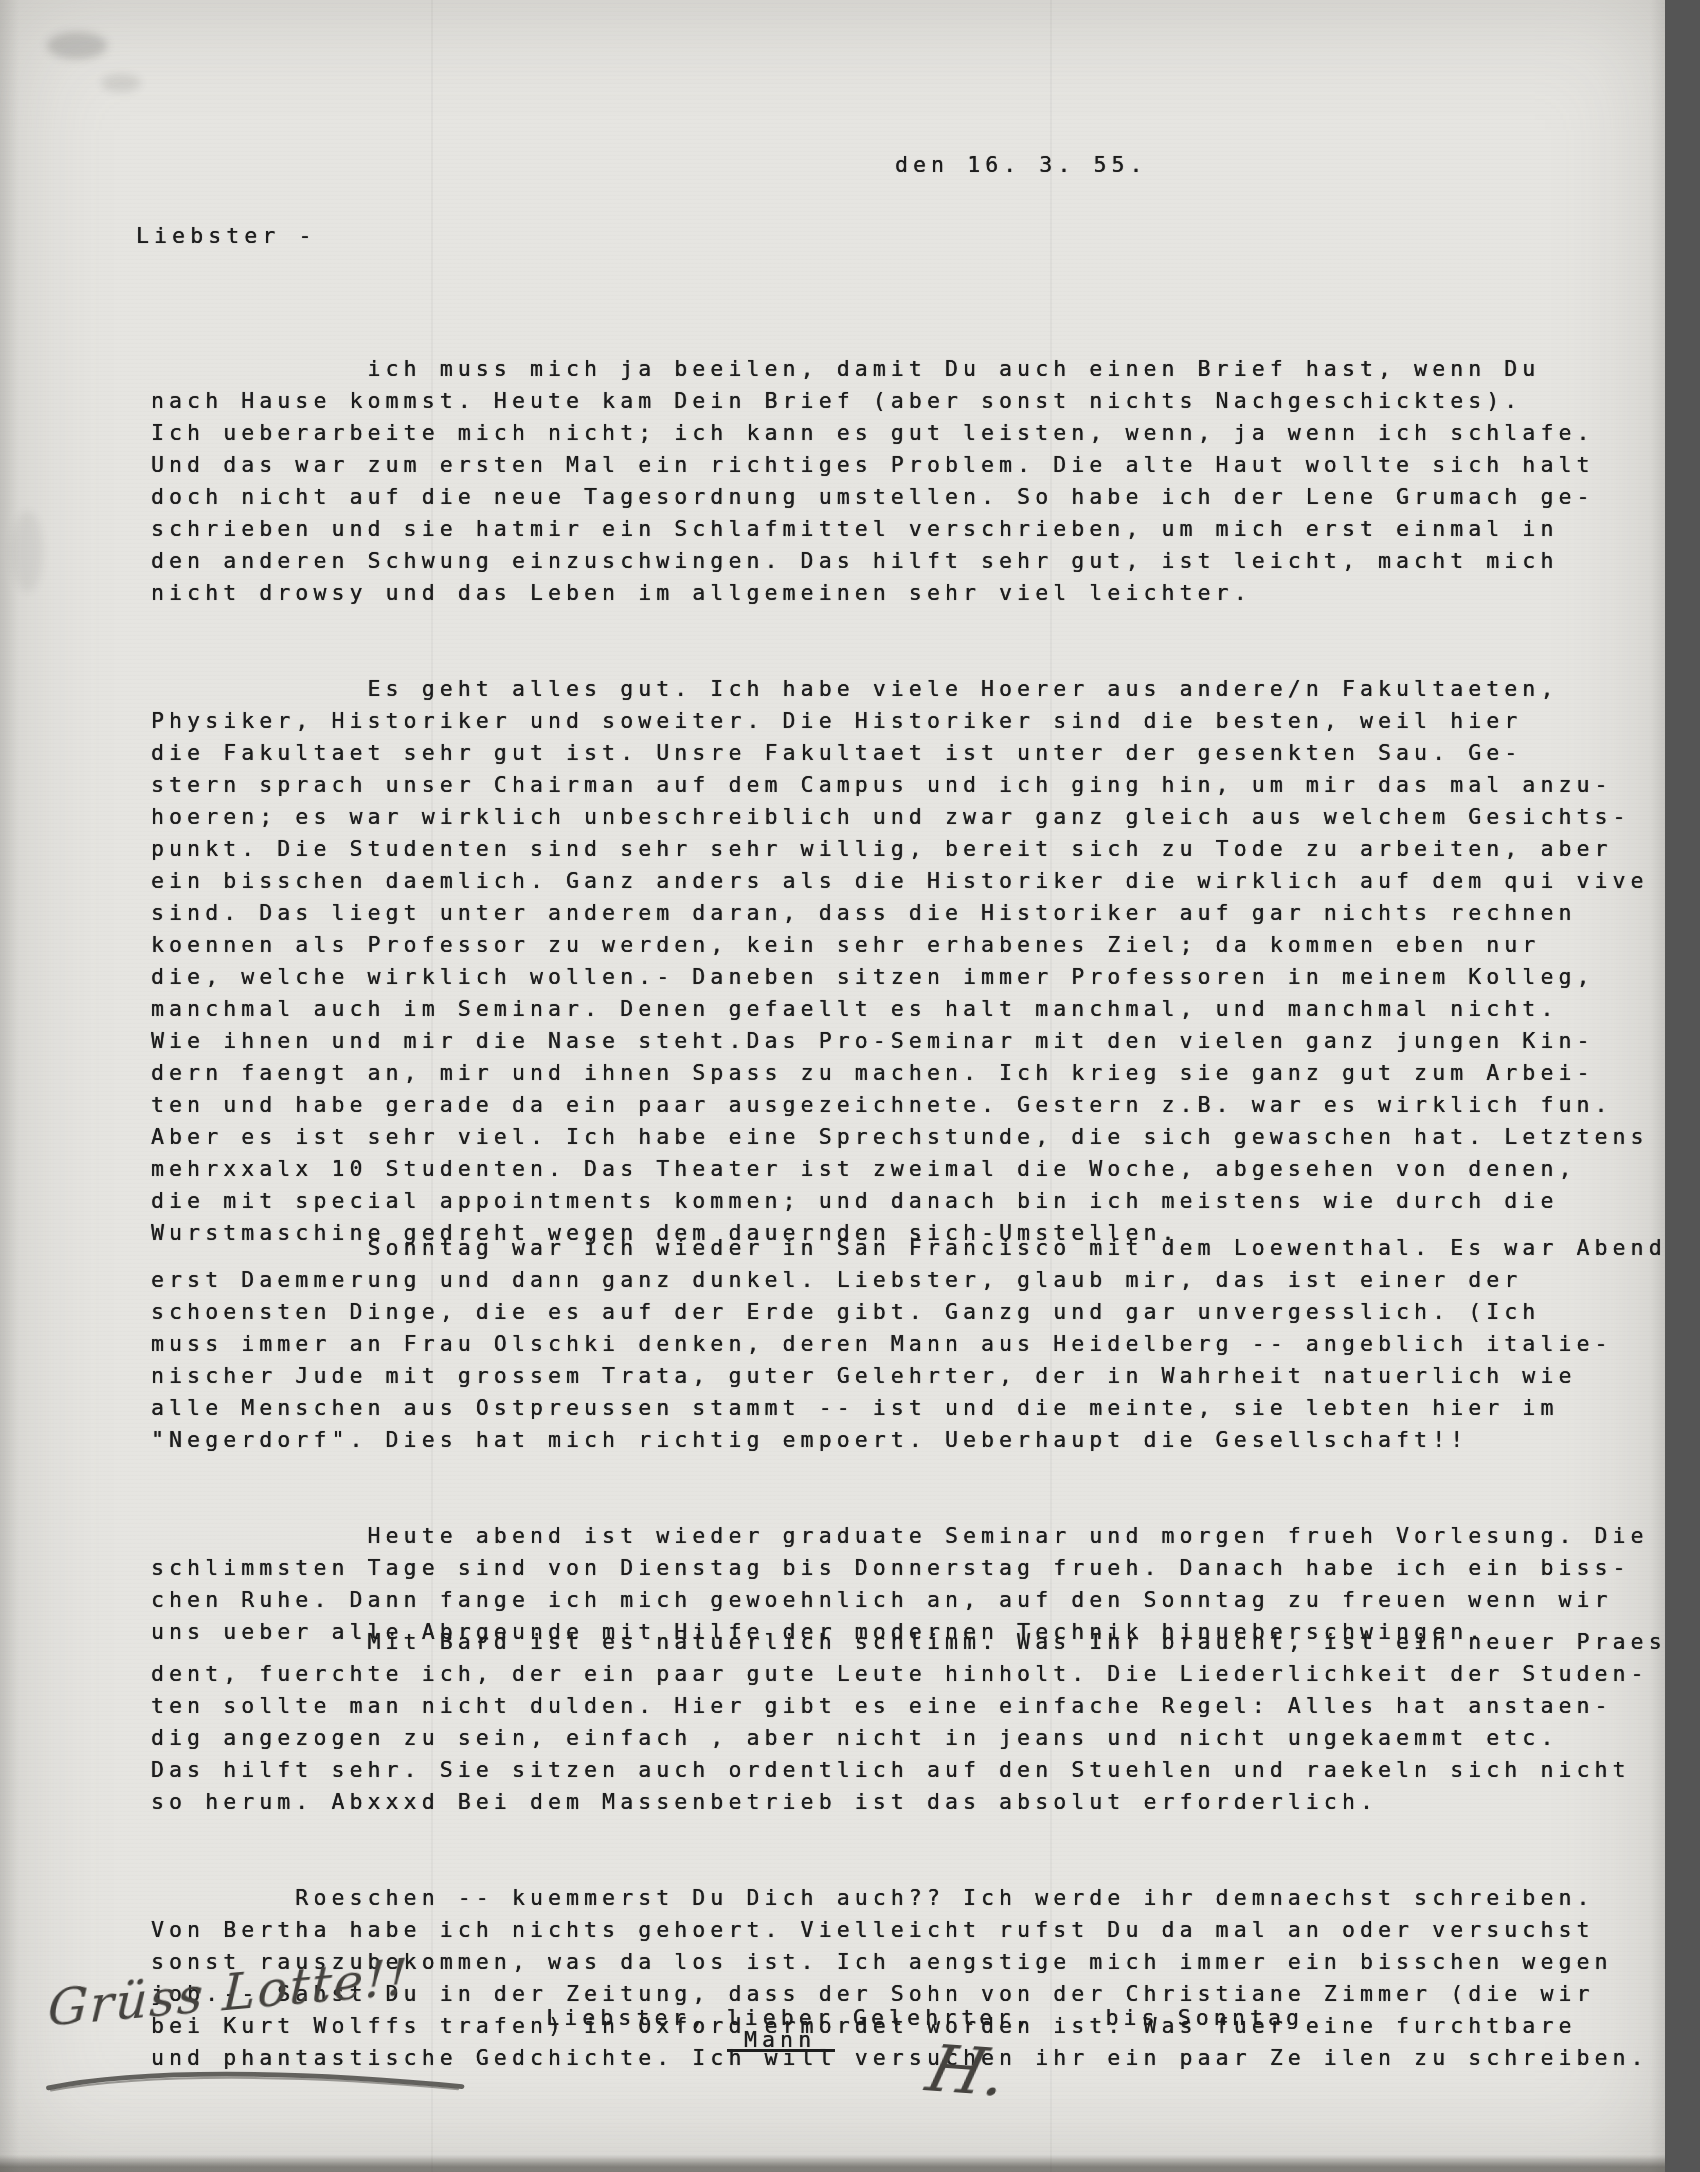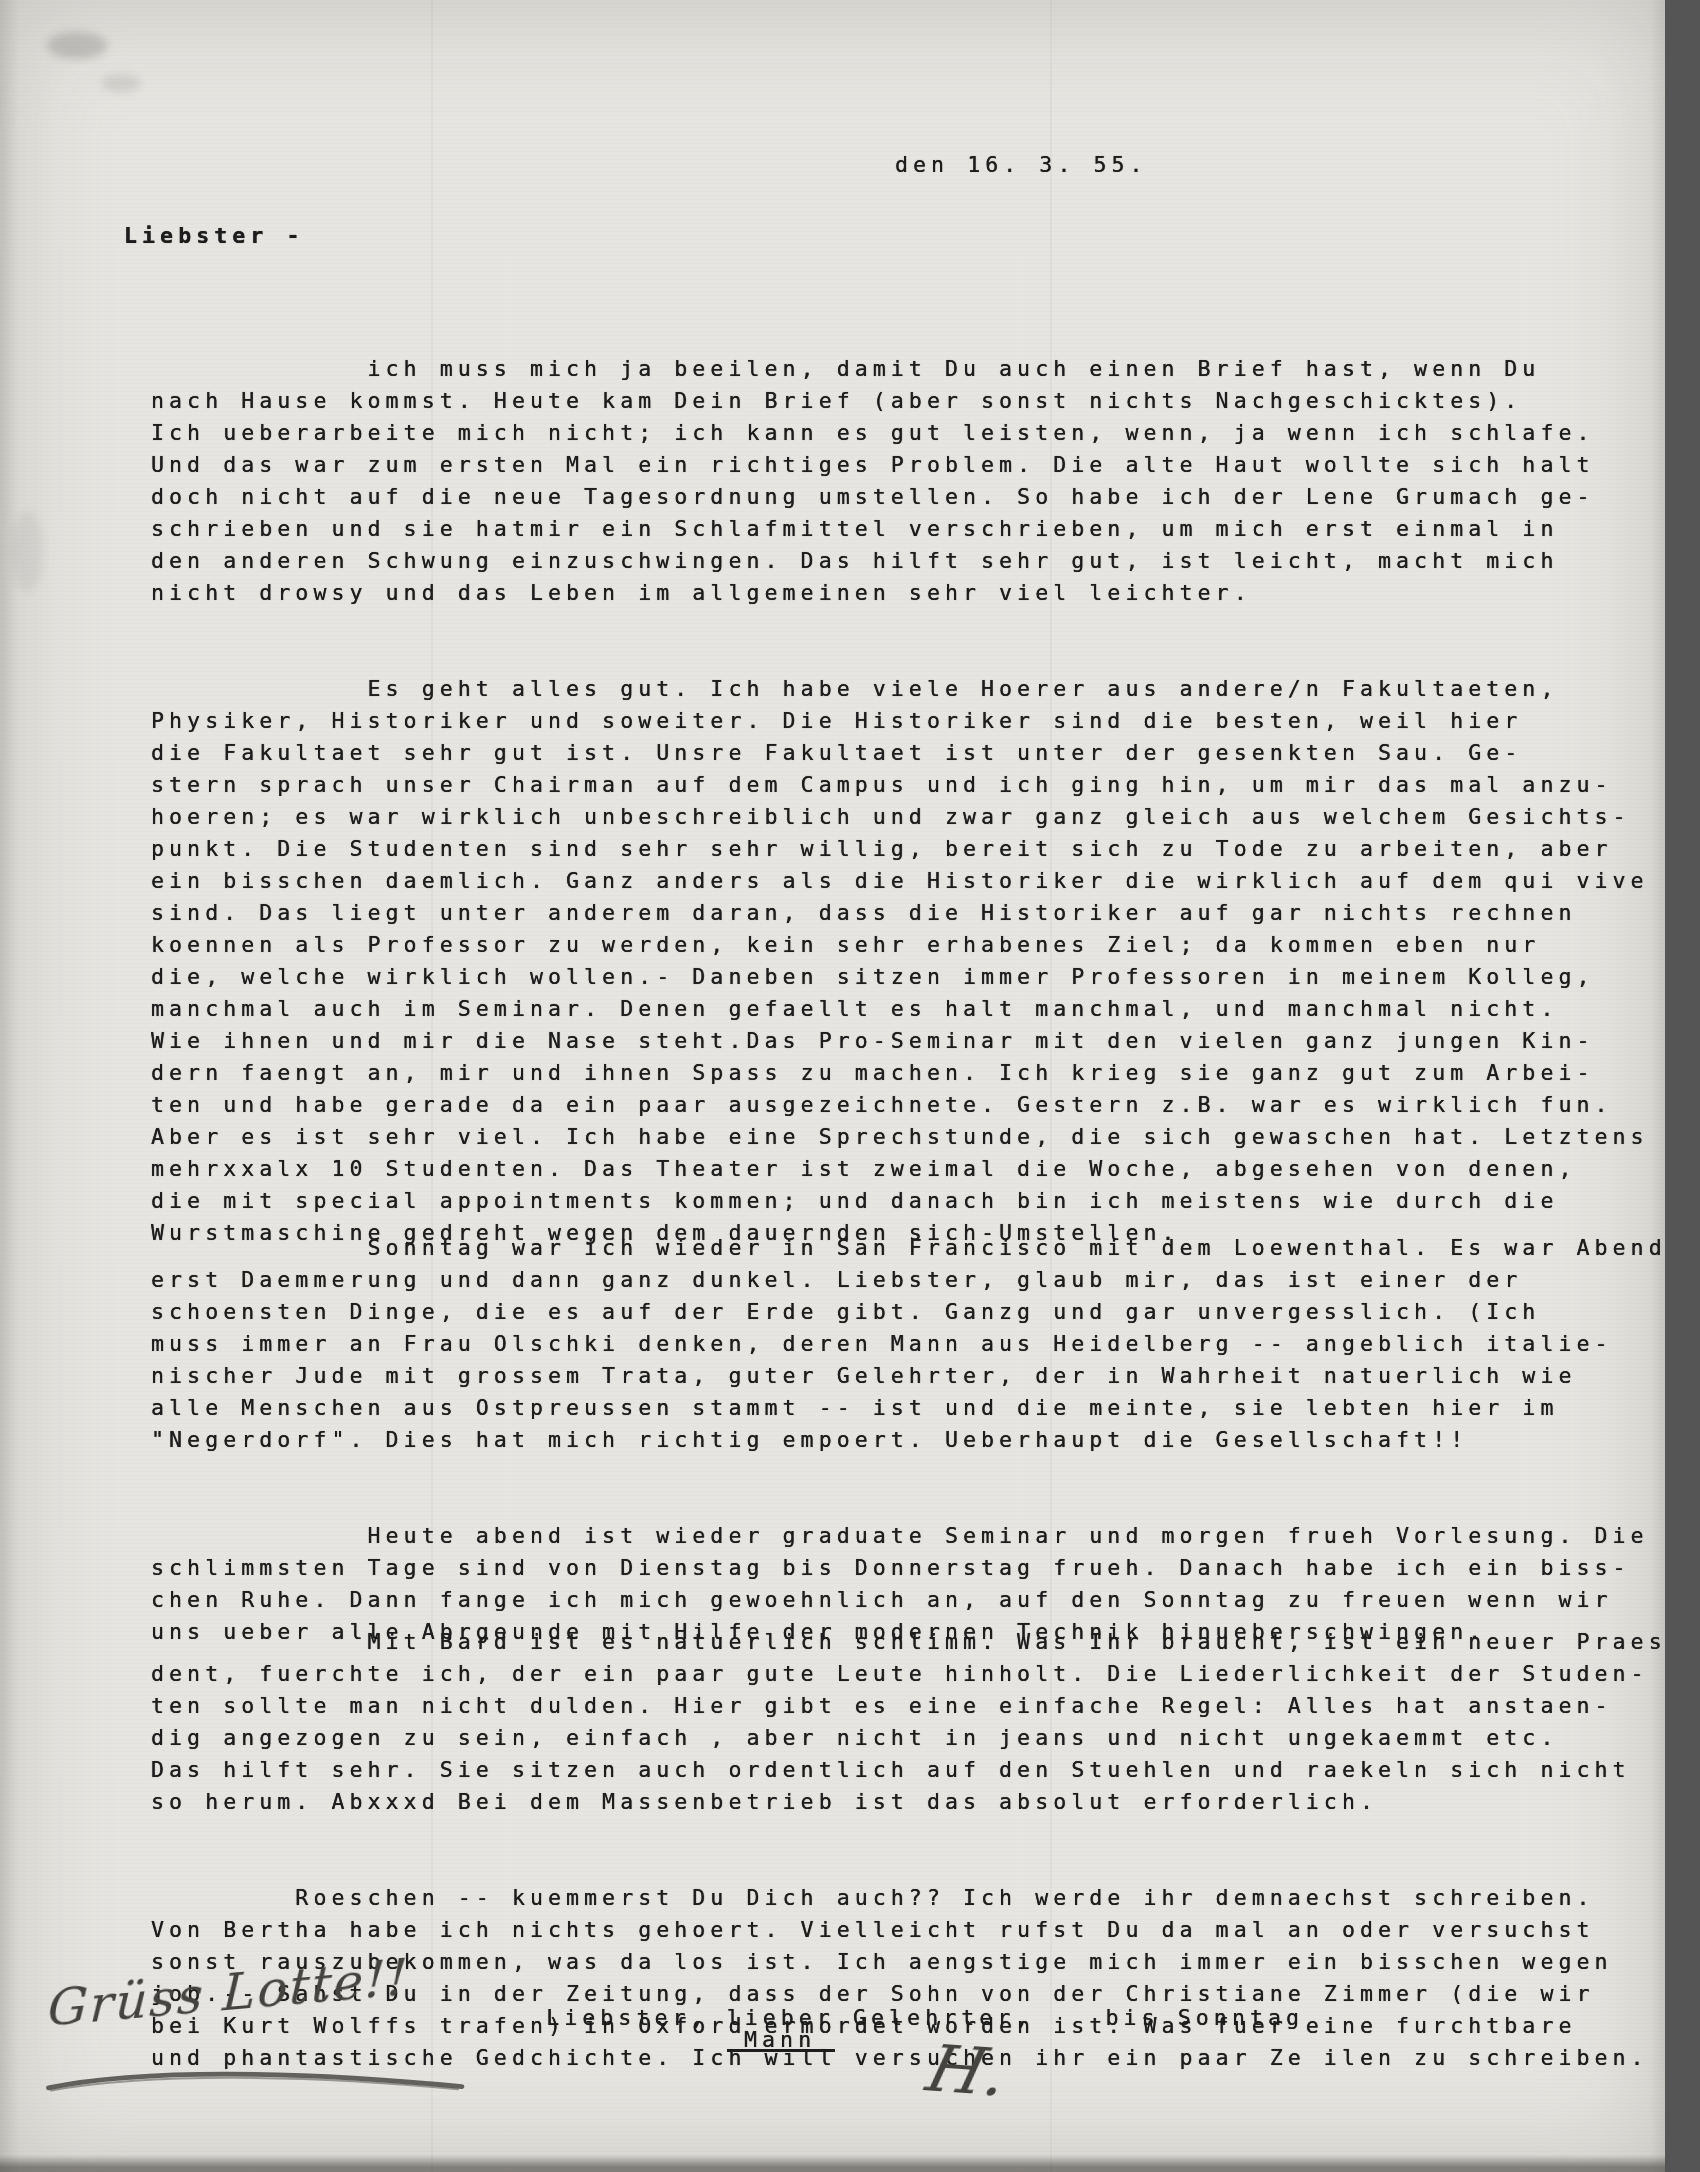--- a/index.html
+++ b/index.html
@@ -26,21 +26,21 @@
   .typed{
     position:absolute;
     font-size:21.5px;
     letter-spacing:5.1px;
     line-height:32px;
     white-space:pre;
     color:#1d1d1d;
     text-shadow:0 0 0.7px rgba(25,25,25,.85), 0.4px 0.4px 0 rgba(25,25,25,.30);
   }
   .date{top:149px;left:895px;}
-  .salutation{top:220px;left:124px;font-weight:bold;}
+  .salutation{top:220px;left:136px;}
   .block-a{top:289px;left:151px;}
   .block-b{top:1168px;left:151px;}
   .block-c{top:1562px;left:151px;}
   .closing{top:1970px;left:474px;}
   .closing .ul{
     border-bottom:3.4px solid #1d1d1d;
     padding-bottom:19px;
   }
   .signature{top:2024px;left:744px;}
   .hand{

